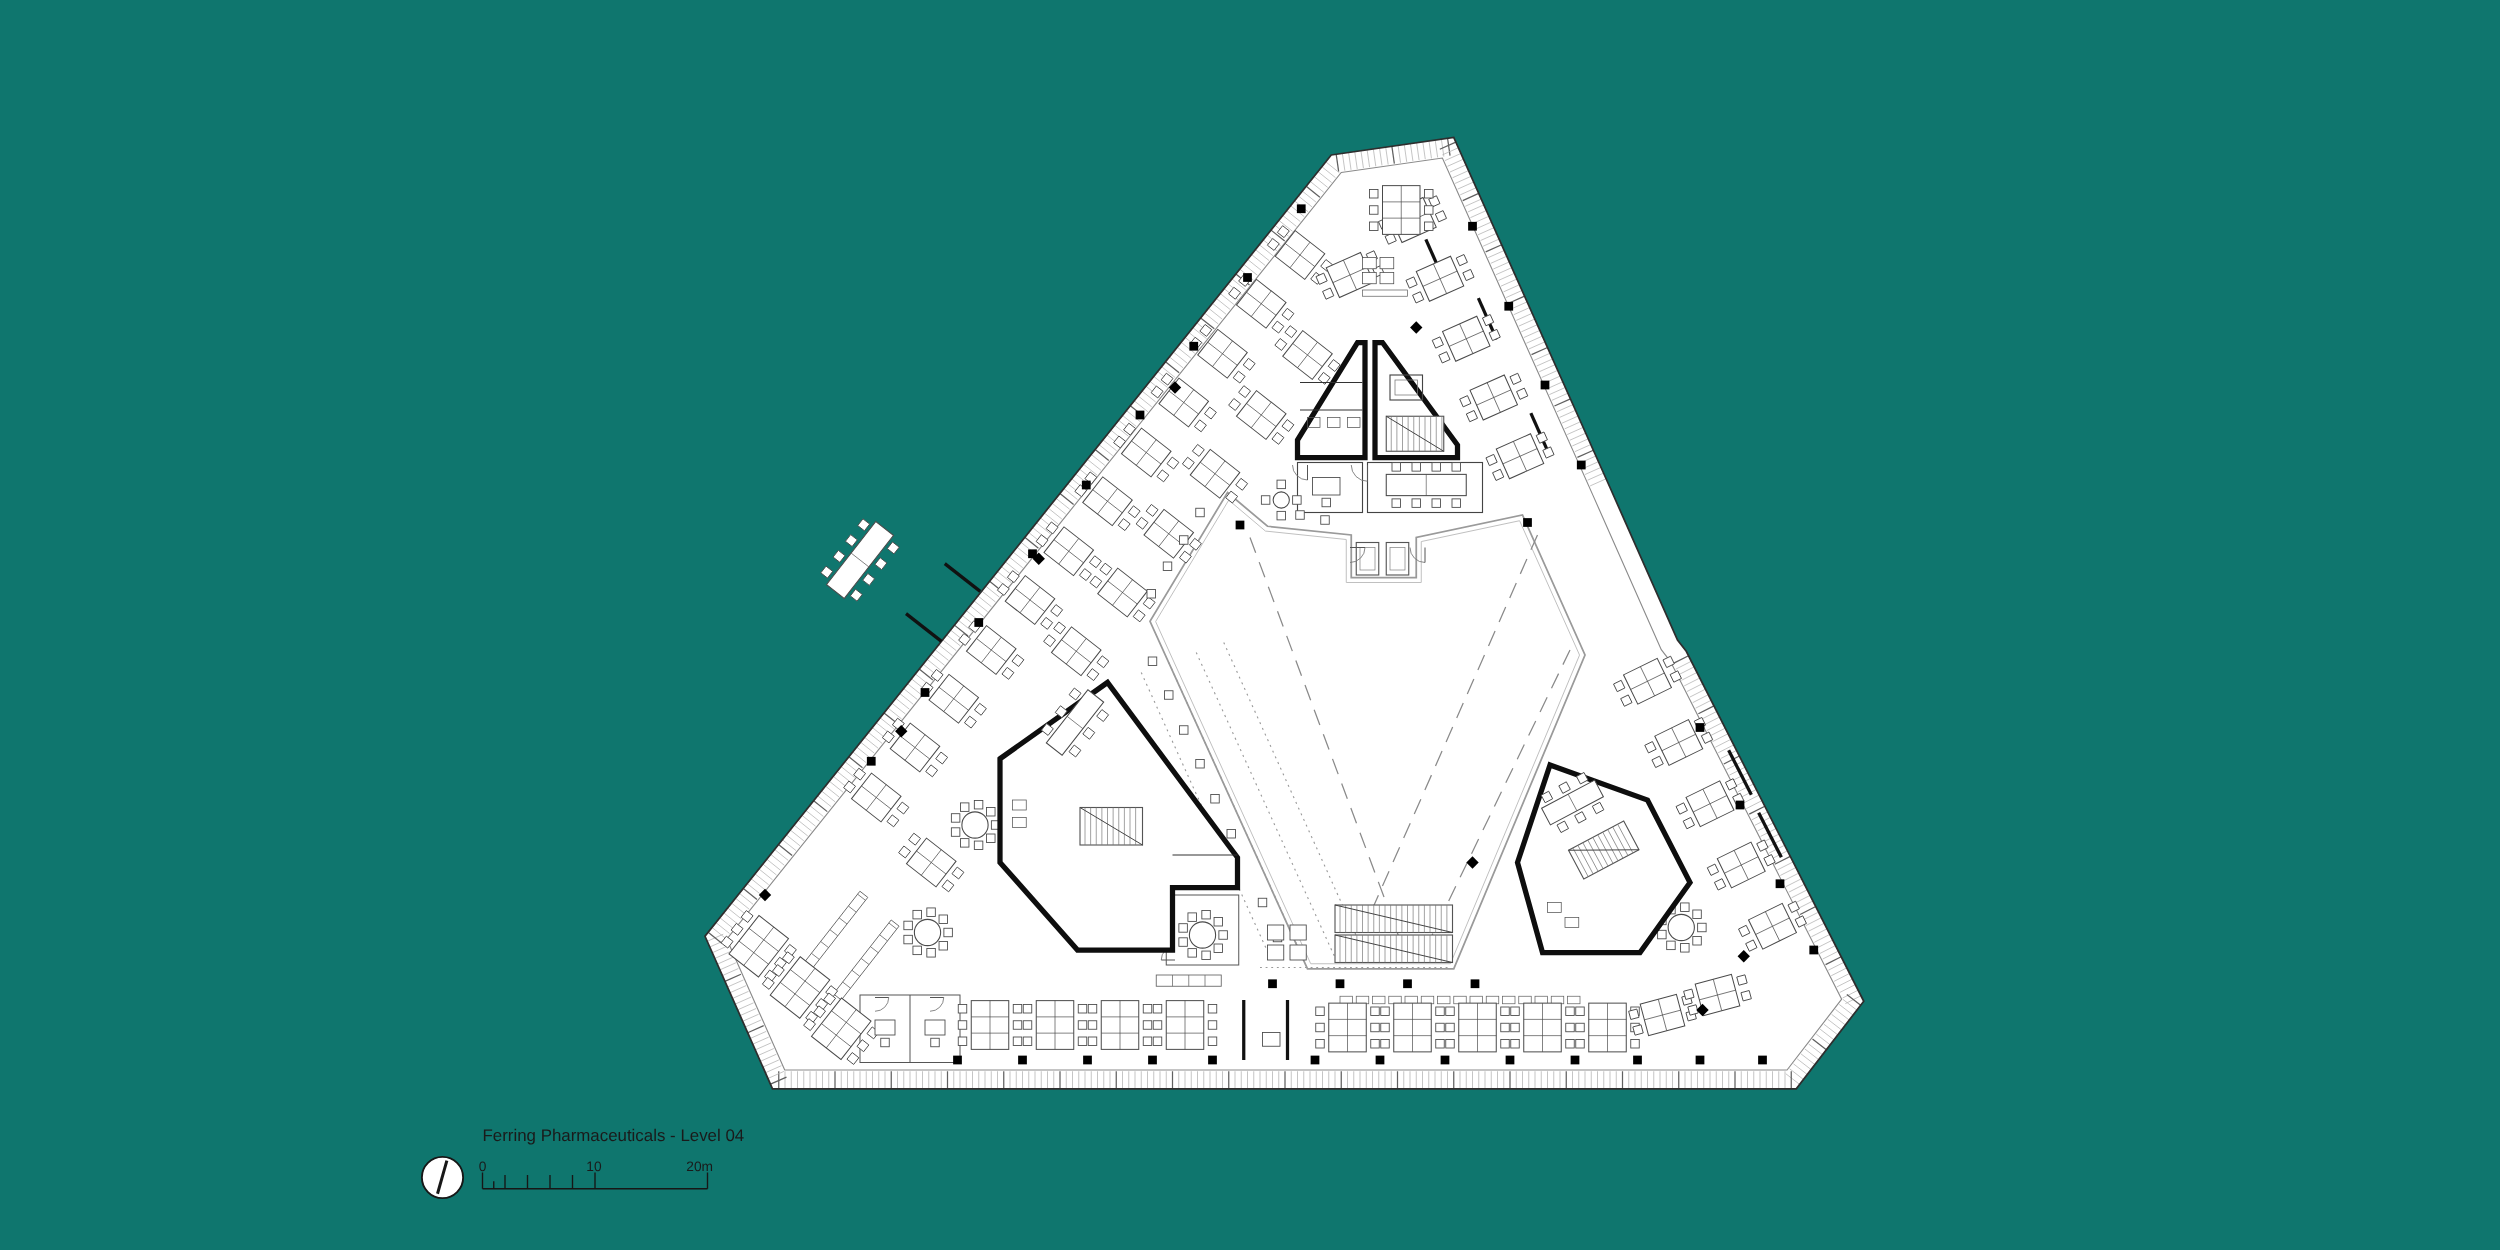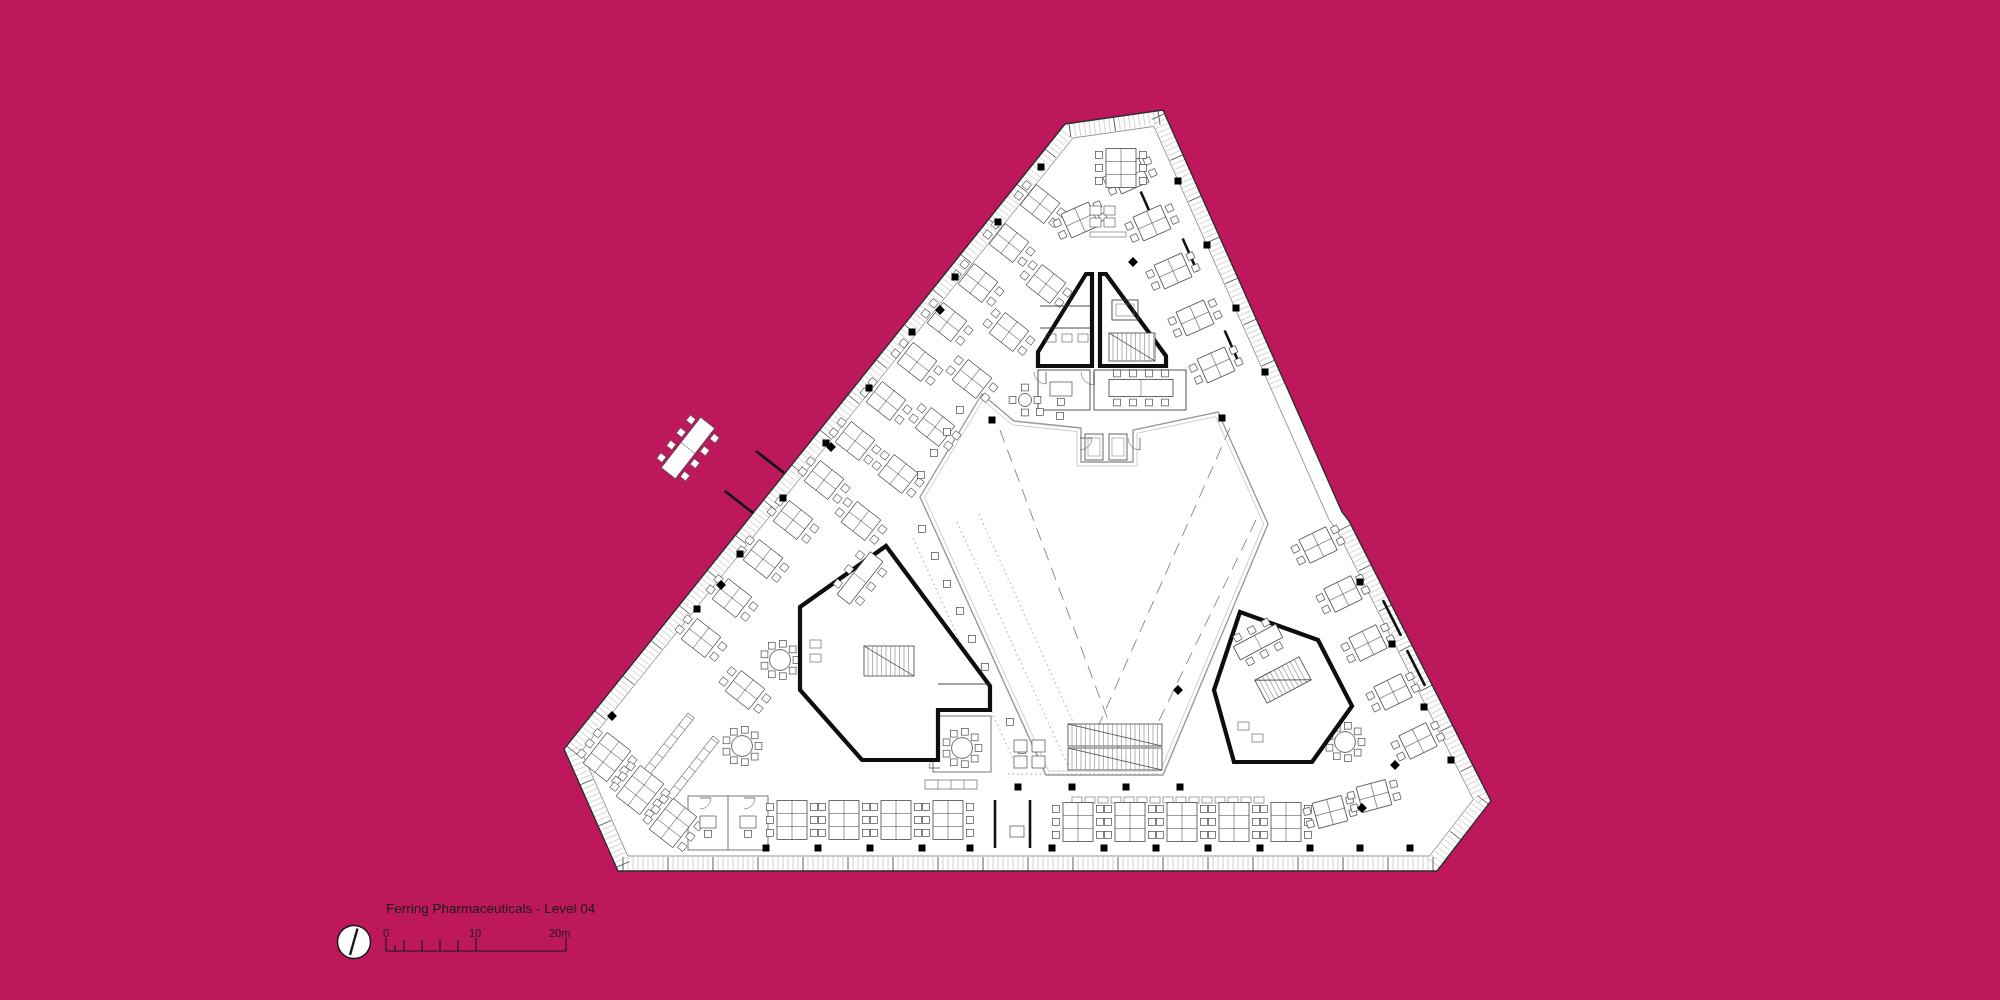--- a/index.html
+++ b/index.html
@@ -1,16 +1,16 @@
 <!DOCTYPE html>
 <html><head>
 <meta charset="utf-8">
 <style>
   html,body{margin:0;padding:0;background:#fff;}
-  .sheet{position:relative;width:2000px;height:1000px;background:#be185d;overflow:hidden;}
+  .sheet{position:relative;width:2000px;height:1000px;background:#0f766e;overflow:hidden;}
   svg text{font-family:"Liberation Sans","DejaVu Sans",sans-serif;fill:#1a1a1a;}
 </style>
 </head>
 <body>
 
 <div class="sheet">
 <svg id="plan" width="2000" height="1000" viewBox="0 0 2000 1000">
   <g id="g-facade">
         <polygon points="1065,124 1163,110 1288,390 1342,512 1349,521 1491,801 1437,871 618,871 564,749" fill="#fff" stroke="none"></polygon>
         <line x1="1068.9597979746447" y1="123.43431457505076" x2="1070.939696961967" y2="137.29360748630708" stroke="#606060" stroke-width="1"></line>

